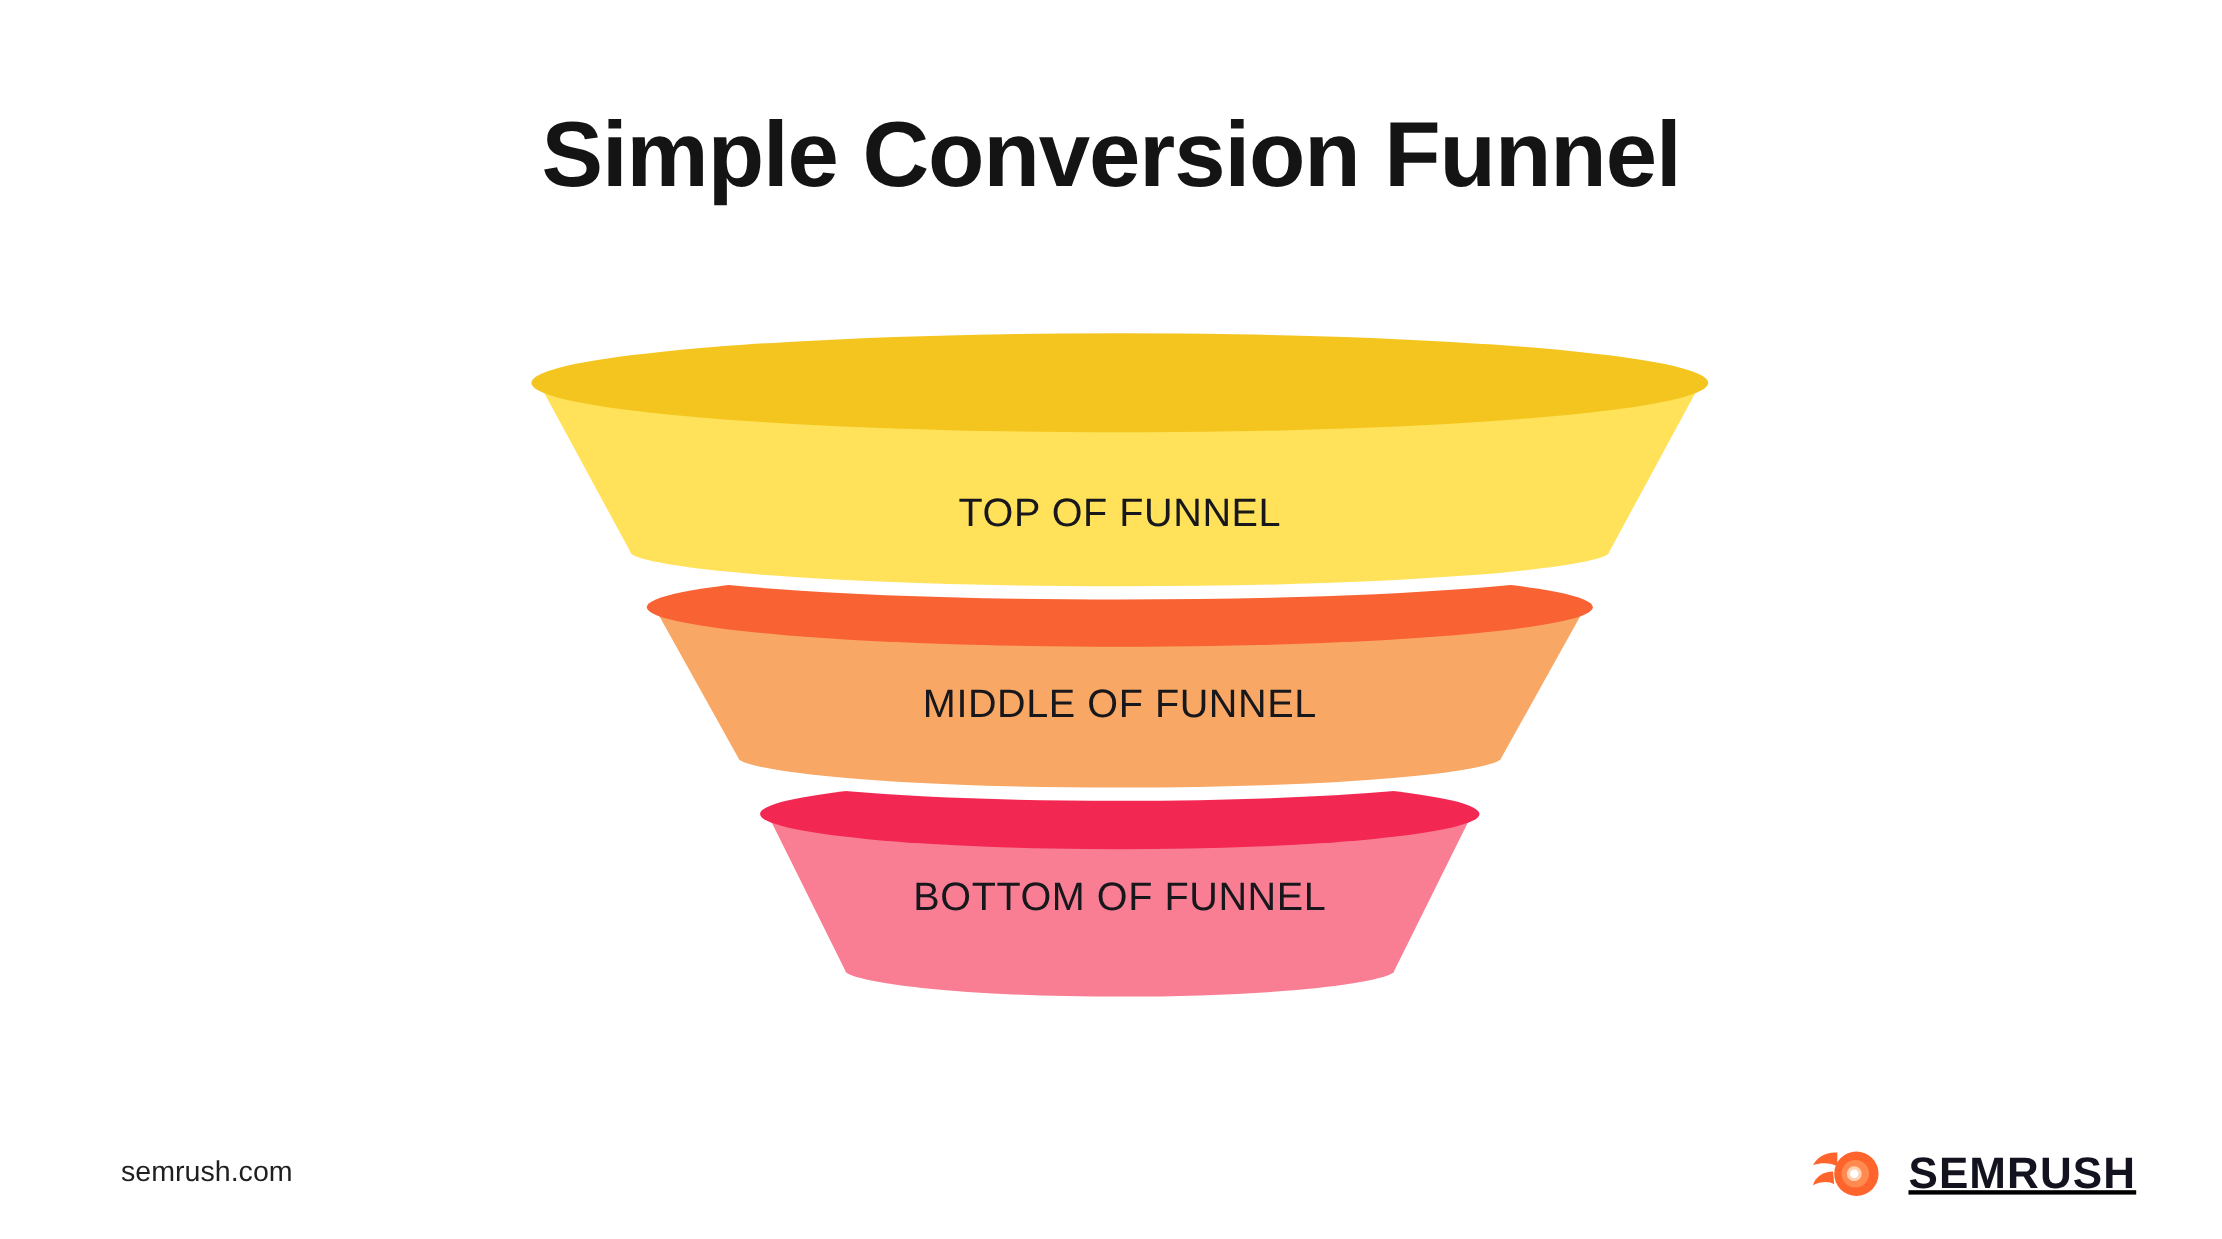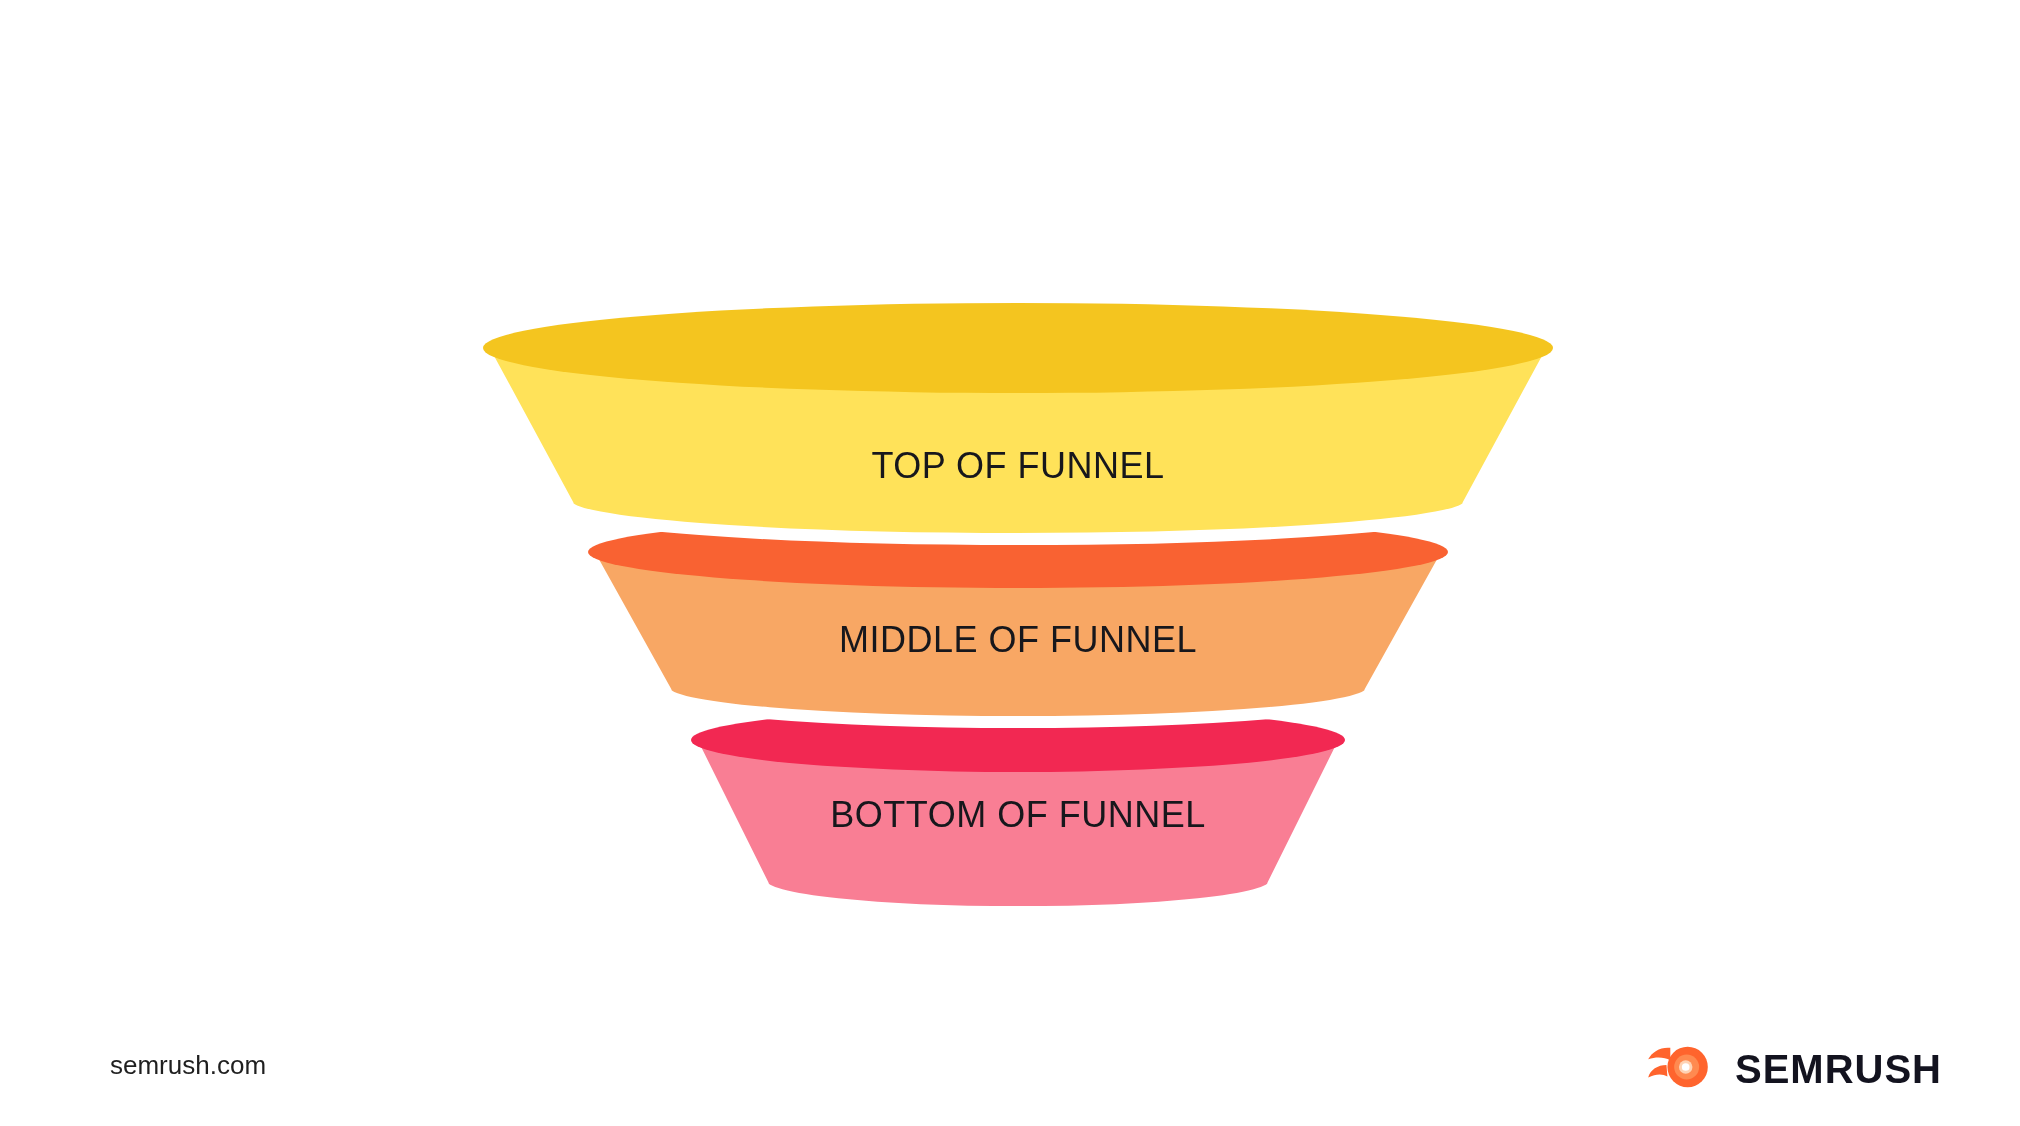--- a/index.html
+++ b/index.html
@@ -41,35 +41,37 @@
     left: 110px;
     top: 1050px;
     font-size: 26px;
     color: #1f1f1f;
   }
   .brand {
     position: absolute;
     right: 78px;
     top: 1042px;
     display: flex;
-    align-items: flex-end;
+    align-items: center;
     gap: 26px;
+    text-decoration: underline;
   }
   .brand-text {
     font-size: 40px;
     font-weight: 700;
     letter-spacing: 1px;
     color: #13131f;
   }
 </style>
 </head>
 <body>
 
 <div class="canvas">
 
+  <div class="title">Simple Conversion Funnel</div>
 
   <svg class="funnel-svg" viewBox="0 0 2020 1126">
 
     <g>
       <path d="M691 740 L763 885 A255 27 0 0 0 1273 885 L1345 740 Z" stroke="#ffffff" stroke-width="12" stroke-linejoin="round" fill="#F97E94"></path>
       <ellipse cx="1018" cy="740" rx="327" ry="32" fill="#F22852"></ellipse>
     </g>
 
     <g>
       <path d="M588 552 L666 692 A352 30 0 0 0 1370 692 L1448 552 Z" stroke="#ffffff" stroke-width="12" stroke-linejoin="round" fill="#F8A764"></path>

